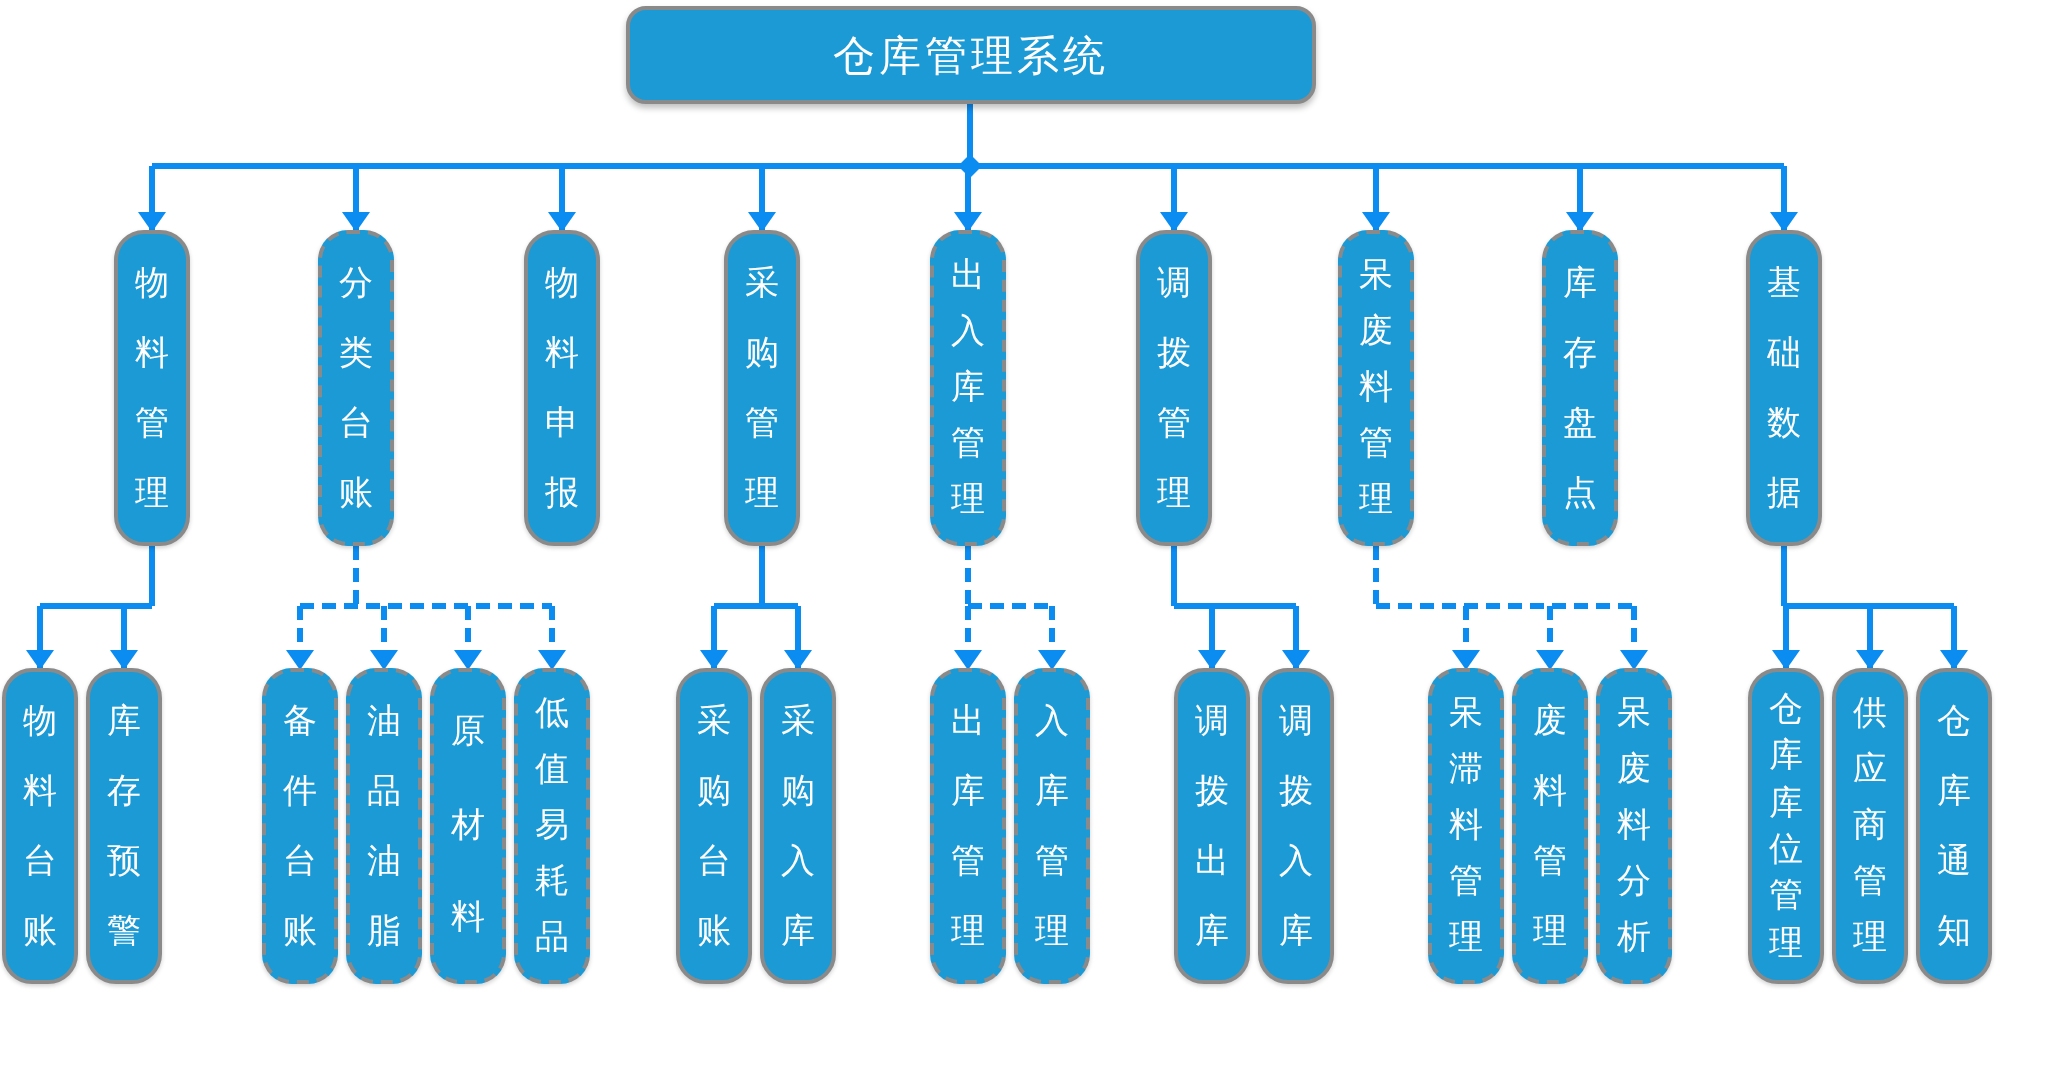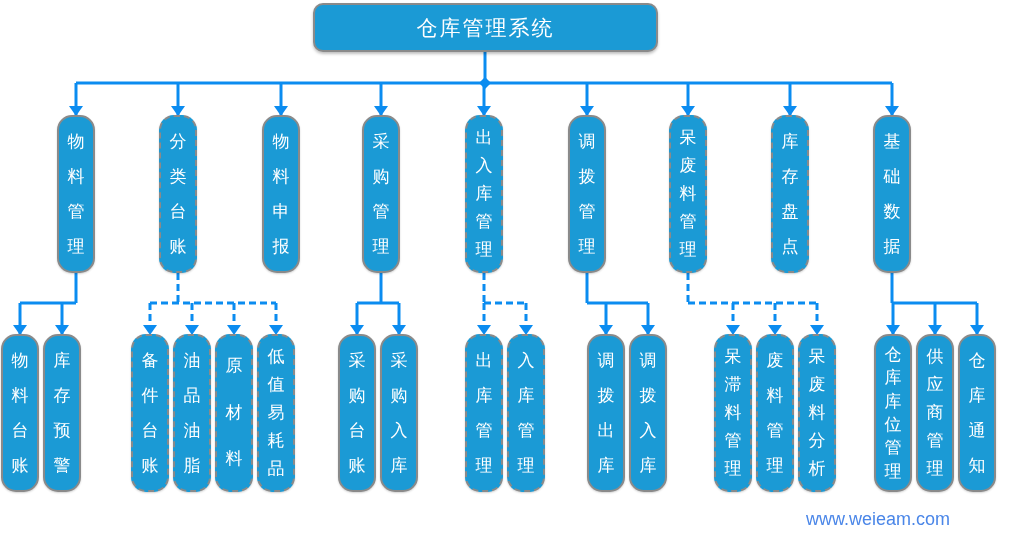--- a/index.html
+++ b/index.html
@@ -272,14 +272,13 @@
 理</span>
       </div>
       <div class="node" style="left: 958px; top: 334px;">
         <span class="v-label" style="line-height: 35px;">仓
 库
 通
 知</span>
       </div>
     </div>
 
-  <div class="watermark">www.weieam.com</div>
 </div>
 
 </body></html>

